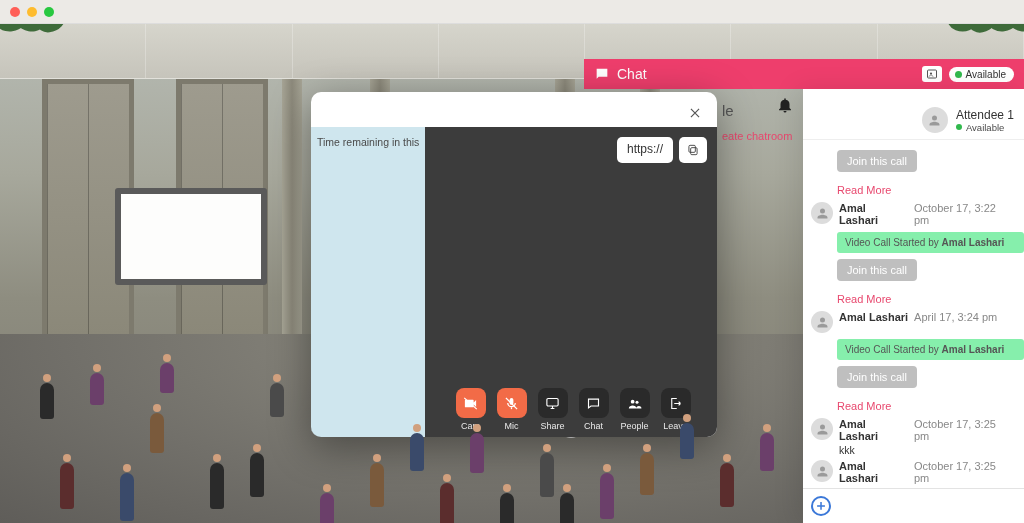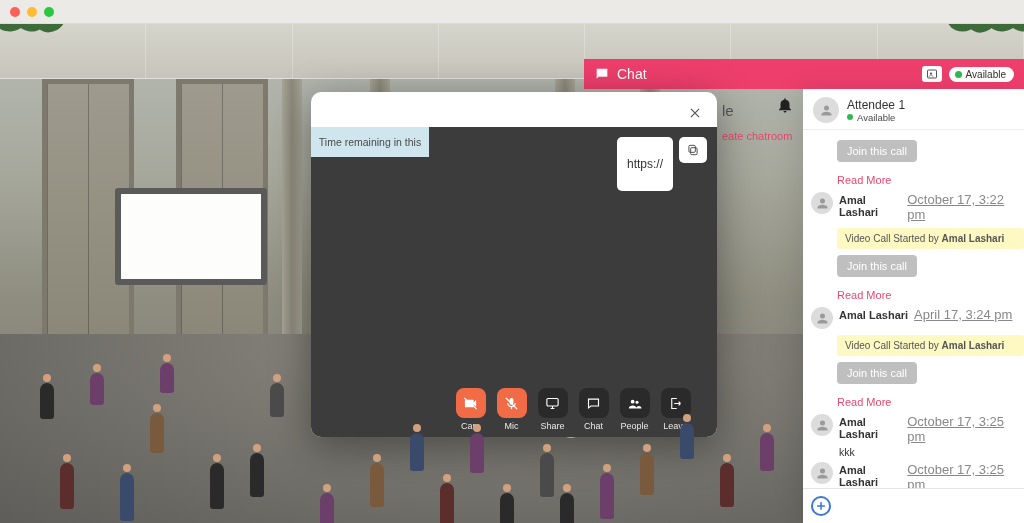--- a/index.html
+++ b/index.html
@@ -28,26 +28,26 @@
   .column.c1 { left: 282px; } .column.c2 { left: 370px; } .column.c3 { left: 555px; } .column.c4 { left: 640px; }
   .floor { position: absolute; left: 0; right: 0; top: 310px; bottom: 0; background: radial-gradient(ellipse at 50% 0%, #8f8d82 0%, #72706a 60%, #5f5d59 100%); }
   .person { position: absolute; width: 14px; border-radius: 7px 7px 3px 3px; }
   .person .head { width: 8px; height: 8px; background: #d1a07e; border-radius: 50%; margin: 0 auto 1px; }
   .person .body { width: 14px; border-radius: 7px 7px 3px 3px; }
 
   
   .call { position: absolute; left: 311px; top: 68px; width: 406px; height: 345px; background: #fff; border-radius: 10px; box-shadow: 0 10px 40px rgba(0,0,0,.4); overflow: hidden; display: flex; flex-direction: column; }
   .call-close { position: absolute; right: 10px; top: 9px; width: 24px; height: 24px; display:flex; align-items:center; justify-content:center; color:#555; cursor:pointer; font-size:18px; }
   .call-body { margin-top: 35px; flex: 1; background: #3c3c3c; position: relative; display: flex; }
-  .notice-col { width: 118px; display: flex; flex-direction: column; }
+  .notice-col { width: 118px; display: flex; flex-direction: row; }
   .notice-blue { background: #cfe6ee; color: #4a4a4a; font-size: 10.5px; text-align: center; padding: 9px 6px; }
   .notice-pink { background: #f6dbdb; color: #b94a4a; font-size: 10.5px; text-align: center; padding: 9px 6px; line-height: 1.55; }
   .call-main { flex: 1; position: relative; }
   .url-box { position: absolute; right: 10px; top: 10px; display: flex; gap: 6px; }
-  .url-box .fld { background: #fff; border-radius: 5px; padding: 20px 10px; font-size: 12px; color: #333; }
+  .url-box .fld { background: #fff; border-radius: 5px; padding: 5px 10px; font-size: 12px; color: #333; }
   .url-box .copy { background: #fff; border-radius: 5px; width: 28px; height: 26px; display:flex; align-items:center; justify-content:center; }
   .avatar-tile { position: absolute; left: 50%; top: 86px; transform: translateX(-50%); width: 56px; height: 56px; background: #f2ceb0; border-radius: 8px; display:flex; align-items:center; justify-content:center; font-weight:700; font-size:17px; color:#2a2a2a; }
   .call-controls { position: absolute; left: 0; right: 0; bottom: 6px; display:flex; justify-content:center; gap: 11px; }
   .ctrl { display:flex; flex-direction:column; align-items:center; gap:3px; }
   .ctrl .btn { width: 30px; height: 30px; border-radius: 8px; display:flex; align-items:center; justify-content:center; }
   .ctrl .btn.on { background: #f26b47; color:#fff; }
   .ctrl .btn.off { background: #2a2a2a; color:#fff; }
   .ctrl .lbl { font-size: 9px; color: #e9e9e9; }
 
   
@@ -58,36 +58,36 @@
   .peek-row .ic { width:22px; height:22px; border-radius:50%; background:#eee; display:flex; align-items:center; justify-content:center; font-size:12px; }
 
   
   .chat { position: absolute; right: 0; top: 35px; width: 221px; bottom: 0; background: #fff; box-shadow: -6px 0 24px rgba(0,0,0,.1); display:flex; flex-direction:column; }
   .chat-banner { position:absolute; right:0; top:35px; left:584px; height:30px; background:#ee3e6c; display:flex; align-items:center; color:#fff; padding:0 10px; gap:7px; }
   .chat-banner .title { font-size:14px; }
   .chat-banner .spacer { flex:1; }
   .status-pill { background:#fff; color:#333; border-radius:11px; font-size:10px; padding:2px 8px 2px 6px; display:flex; align-items:center; gap:4px; }
   .status-pill .d { width:7px; height:7px; background:#31b94d; border-radius:50%; }
   .sq-btn { width:20px; height:16px; background:#fff; border-radius:3px; display:flex; align-items:center; justify-content:center; color:#555; font-size:10px; }
-  .chat-head { padding:8px 10px 6px; display:flex; align-items:center; gap:8px; border-bottom:1px solid #eee; }
+  .chat-head { padding:18px 10px 6px; display:flex; align-items:center; gap:8px; border-bottom:1px solid #eee;justify-content:flex-end; }
   .avatar-sm { width:26px; height:26px; border-radius:50%; background:#dcdcdc; display:flex; align-items:center; justify-content:center; }
   .avatar-sm svg { width:15px; height:15px; fill:#9a9a9a; }
   .chat-head .nm { font-size:12px; color:#333; font-weight:500; }
   .chat-head .st { font-size:9.5px; color:#4a4a4a; display:flex; align-items:center; gap:4px; }
   .chat-head .st .d { width:6px; height:6px; background:#31b94d; border-radius:50%; }
   .chat-list { flex:1; overflow:hidden; padding:6px 0 0; }
   .join-btn { display:inline-block; background:#bfbfbf; color:#fff; font-size:11px; padding:5px 10px; border-radius:4px; margin:4px 0 4px 34px; }
   .read-more { color:#e8486e; font-size:11px; margin:8px 0 4px 34px; }
   .msg { padding:2px 10px 2px 8px; display:flex; gap:6px; }
   .msg .avatar-sm { flex:none; width:22px; height:22px; }
   .msg .line1 { display:flex; gap:6px; align-items:baseline; }
   .msg .nm { font-size:11px; color:#333; font-weight:600; }
-  .msg .ts { font-size:13px; color:#888;text-decoration:underline; }
+  .msg .ts { font-size:11px; color:#888; }
   .msg .body { font-size:10.5px; color:#333; margin-top:2px; }
-  .sys-box { background:#fef9c3; color:#555; font-size:10px; padding:5px 8px; border-radius:3px; margin:4px 0 2px 34px; }
+  .sys-box { background:#86efac; color:#555; font-size:10px; padding:5px 8px; border-radius:3px; margin:4px 0 2px 34px; }
   .chat-input { border-top:1px solid #e3e3e3; padding:7px 8px; display:flex; align-items:center; gap:8px; }
   .chat-input .plus { width:20px; height:20px; border-radius:50%; border:2px solid #3b78d8; color:#3b78d8; display:flex; align-items:center; justify-content:center; font-weight:700; font-size:14px; }
   .chat-input input { flex:1; border:none; outline:none; font-size:12px; color:#333; }
   .chat-input input::placeholder { color:#aaa; }
 
   svg { display:block; }
 </style>
 </head>
 <body>
 

